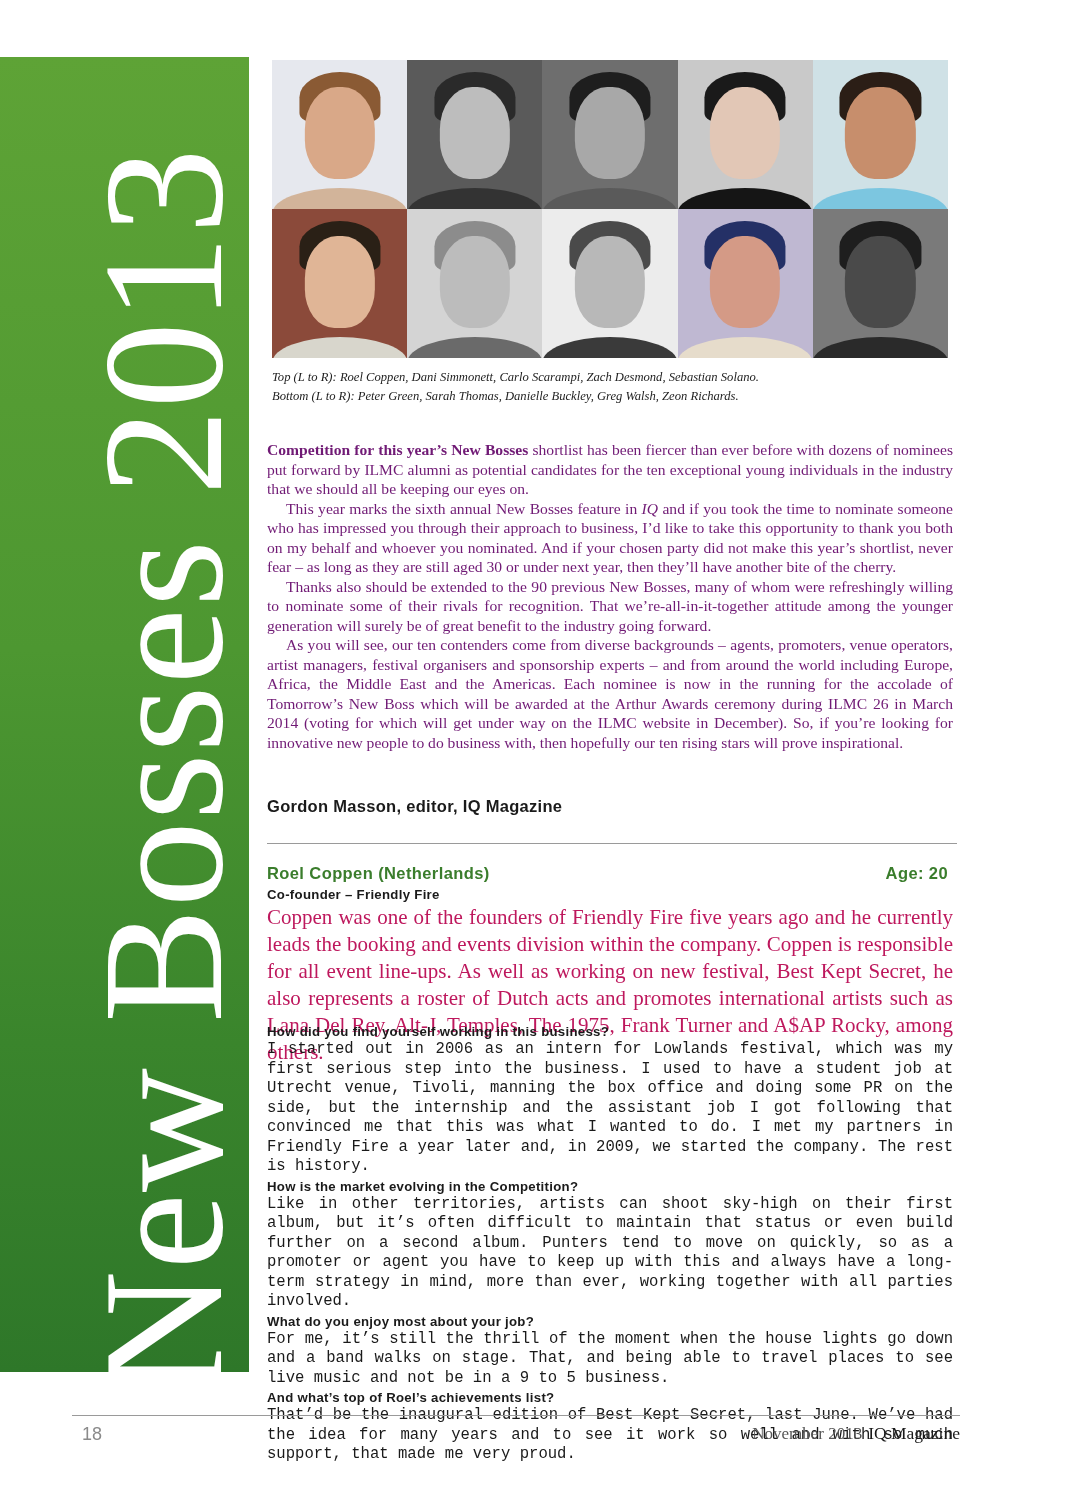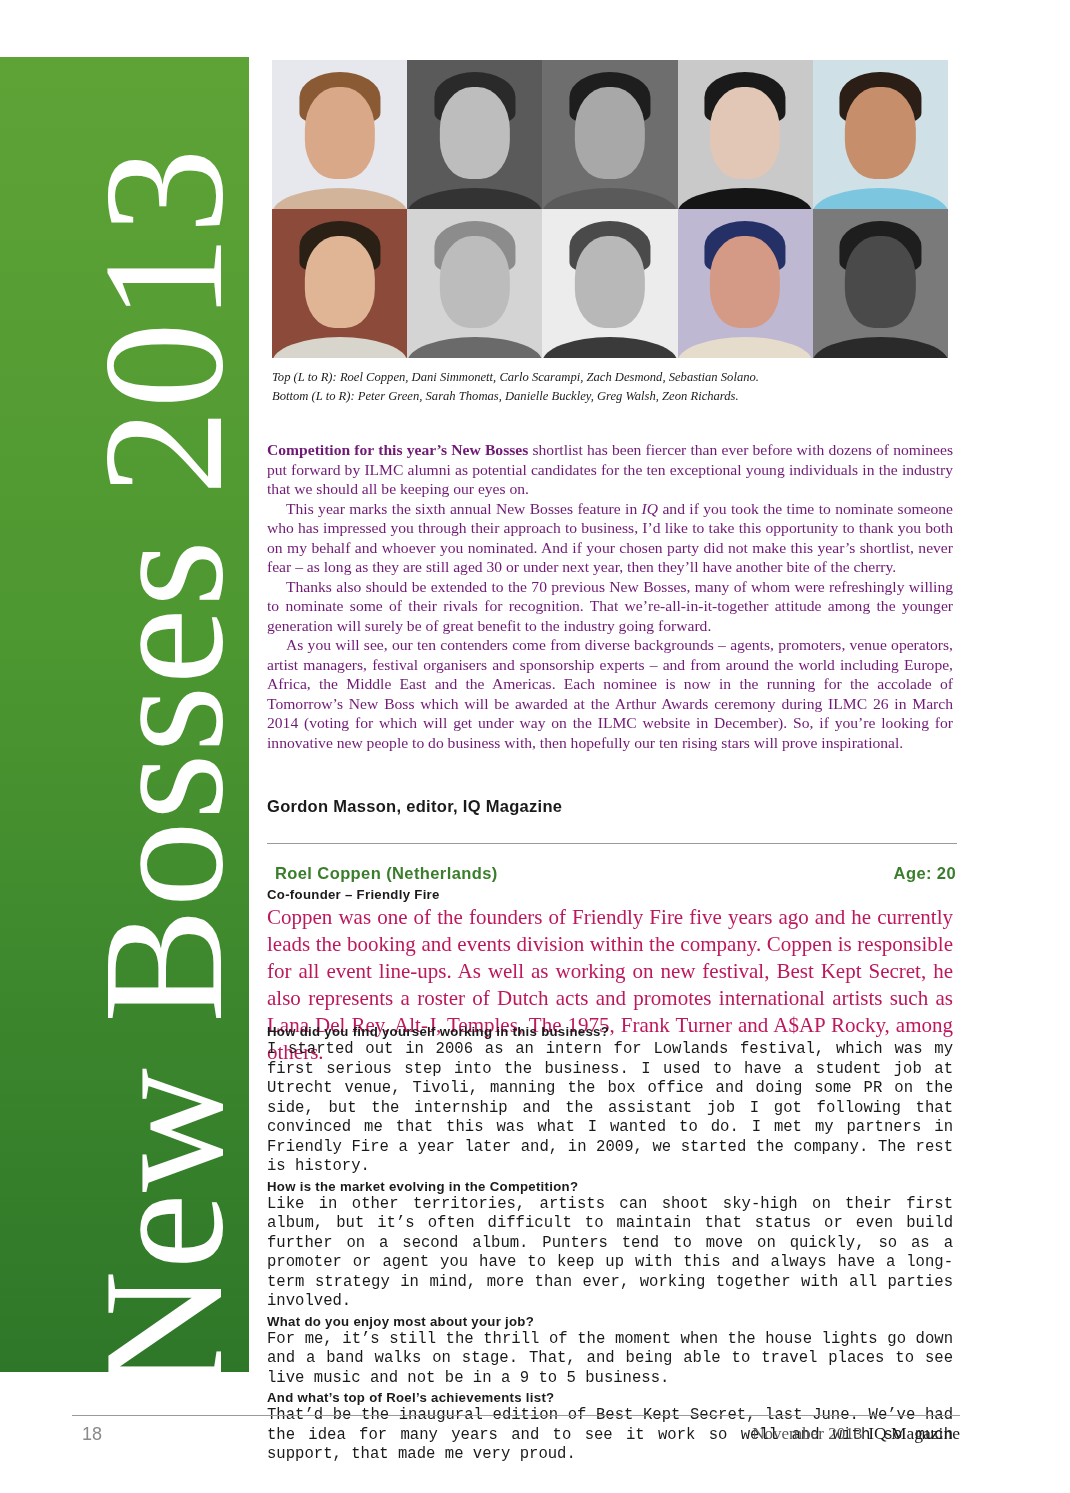--- a/index.html
+++ b/index.html
@@ -67,21 +67,21 @@
     }
 
     .rule {
       position: absolute; left: 267px; top: 843px; width: 690px; height: 1px; background: #9a9a9a;
     }
 
     .profile-head {
       position: absolute; left: 267px; top: 864px; width: 681px;
       display: flex; justify-content: space-between; align-items: baseline;
       font-family: "Liberation Sans", sans-serif; font-weight: bold;
-      font-size: 16.5px; color: #3a7d2c; letter-spacing: 0.4px; margin-left: 8px;
+      font-size: 16.5px; color: #3a7d2c; letter-spacing: 0.4px;
     }
     .profile-role {
       position: absolute; left: 267px; top: 887px;
       font-family: "Liberation Sans", sans-serif; font-weight: bold;
       font-size: 13.2px; color: #1a1a1a; letter-spacing: 0.3px;
     }
     .profile-body {
       position: absolute; left: 267px; top: 904px; width: 686px;
       font-family: "Liberation Serif", serif;
       font-size: 21px; line-height: 27px; color: #be185d; text-align: justify;
@@ -175,21 +175,21 @@
 </div>
 
 <div class="caption">
   <div>Top (L to R):  Roel Coppen, Dani Simmonett, Carlo Scarampi, Zach Desmond, Sebastian Solano.</div>
   <div>Bottom (L to R): Peter Green, Sarah Thomas, Danielle Buckley, Greg Walsh, Zeon Richards.</div>
 </div>
 
 <div class="body-col">
   <p><span class="lead">Competition for this year’s New Bosses</span><span> shortlist has been fiercer than ever before with dozens of nominees put forward by ILMC alumni as potential candidates for the ten exceptional young individuals in the industry that we should all be keeping our eyes on.</span></p>
   <p class="indent"><span>This year marks the sixth annual New Bosses feature in </span><span class="ital">IQ</span><span> and if you took the time to nominate someone who has impressed you through their approach to business, I’d like to take this opportunity to thank you both on my behalf and whoever you nominated. And if your chosen party did not make this year’s shortlist, never fear – as long as they are still aged 30 or under next year, then they’ll have another bite of the cherry.</span></p>
-  <p class="indent">Thanks also should be extended to the 70 previous New Bosses, many of whom were refreshingly willing to nominate some of their rivals for recognition. That we’re-all-in-it-together attitude among the younger generation will surely be of great benefit to the industry going forward.</p>
+  <p class="indent">Thanks also should be extended to the 90 previous New Bosses, many of whom were refreshingly willing to nominate some of their rivals for recognition. That we’re-all-in-it-together attitude among the younger generation will surely be of great benefit to the industry going forward.</p>
   <p class="indent">As you will see, our ten contenders come from diverse backgrounds – agents, promoters, venue operators, artist managers, festival organisers and sponsorship experts – and from around the world including Europe, Africa, the Middle East and the Americas. Each nominee is now in the running for the accolade of Tomorrow’s New Boss which will be awarded at the Arthur Awards ceremony during ILMC 26 in March 2014 (voting for which will get under way on the ILMC website in December). So, if you’re looking for innovative new people to do business with, then hopefully our ten rising stars will prove inspirational.</p>
 </div>
 
 <div class="signoff">Gordon Masson, editor, IQ Magazine</div>
 
 <div class="rule"></div>
 
 <div class="profile-head">
   <span>Roel Coppen (Netherlands)</span>
   <span>Age: 20</span>

